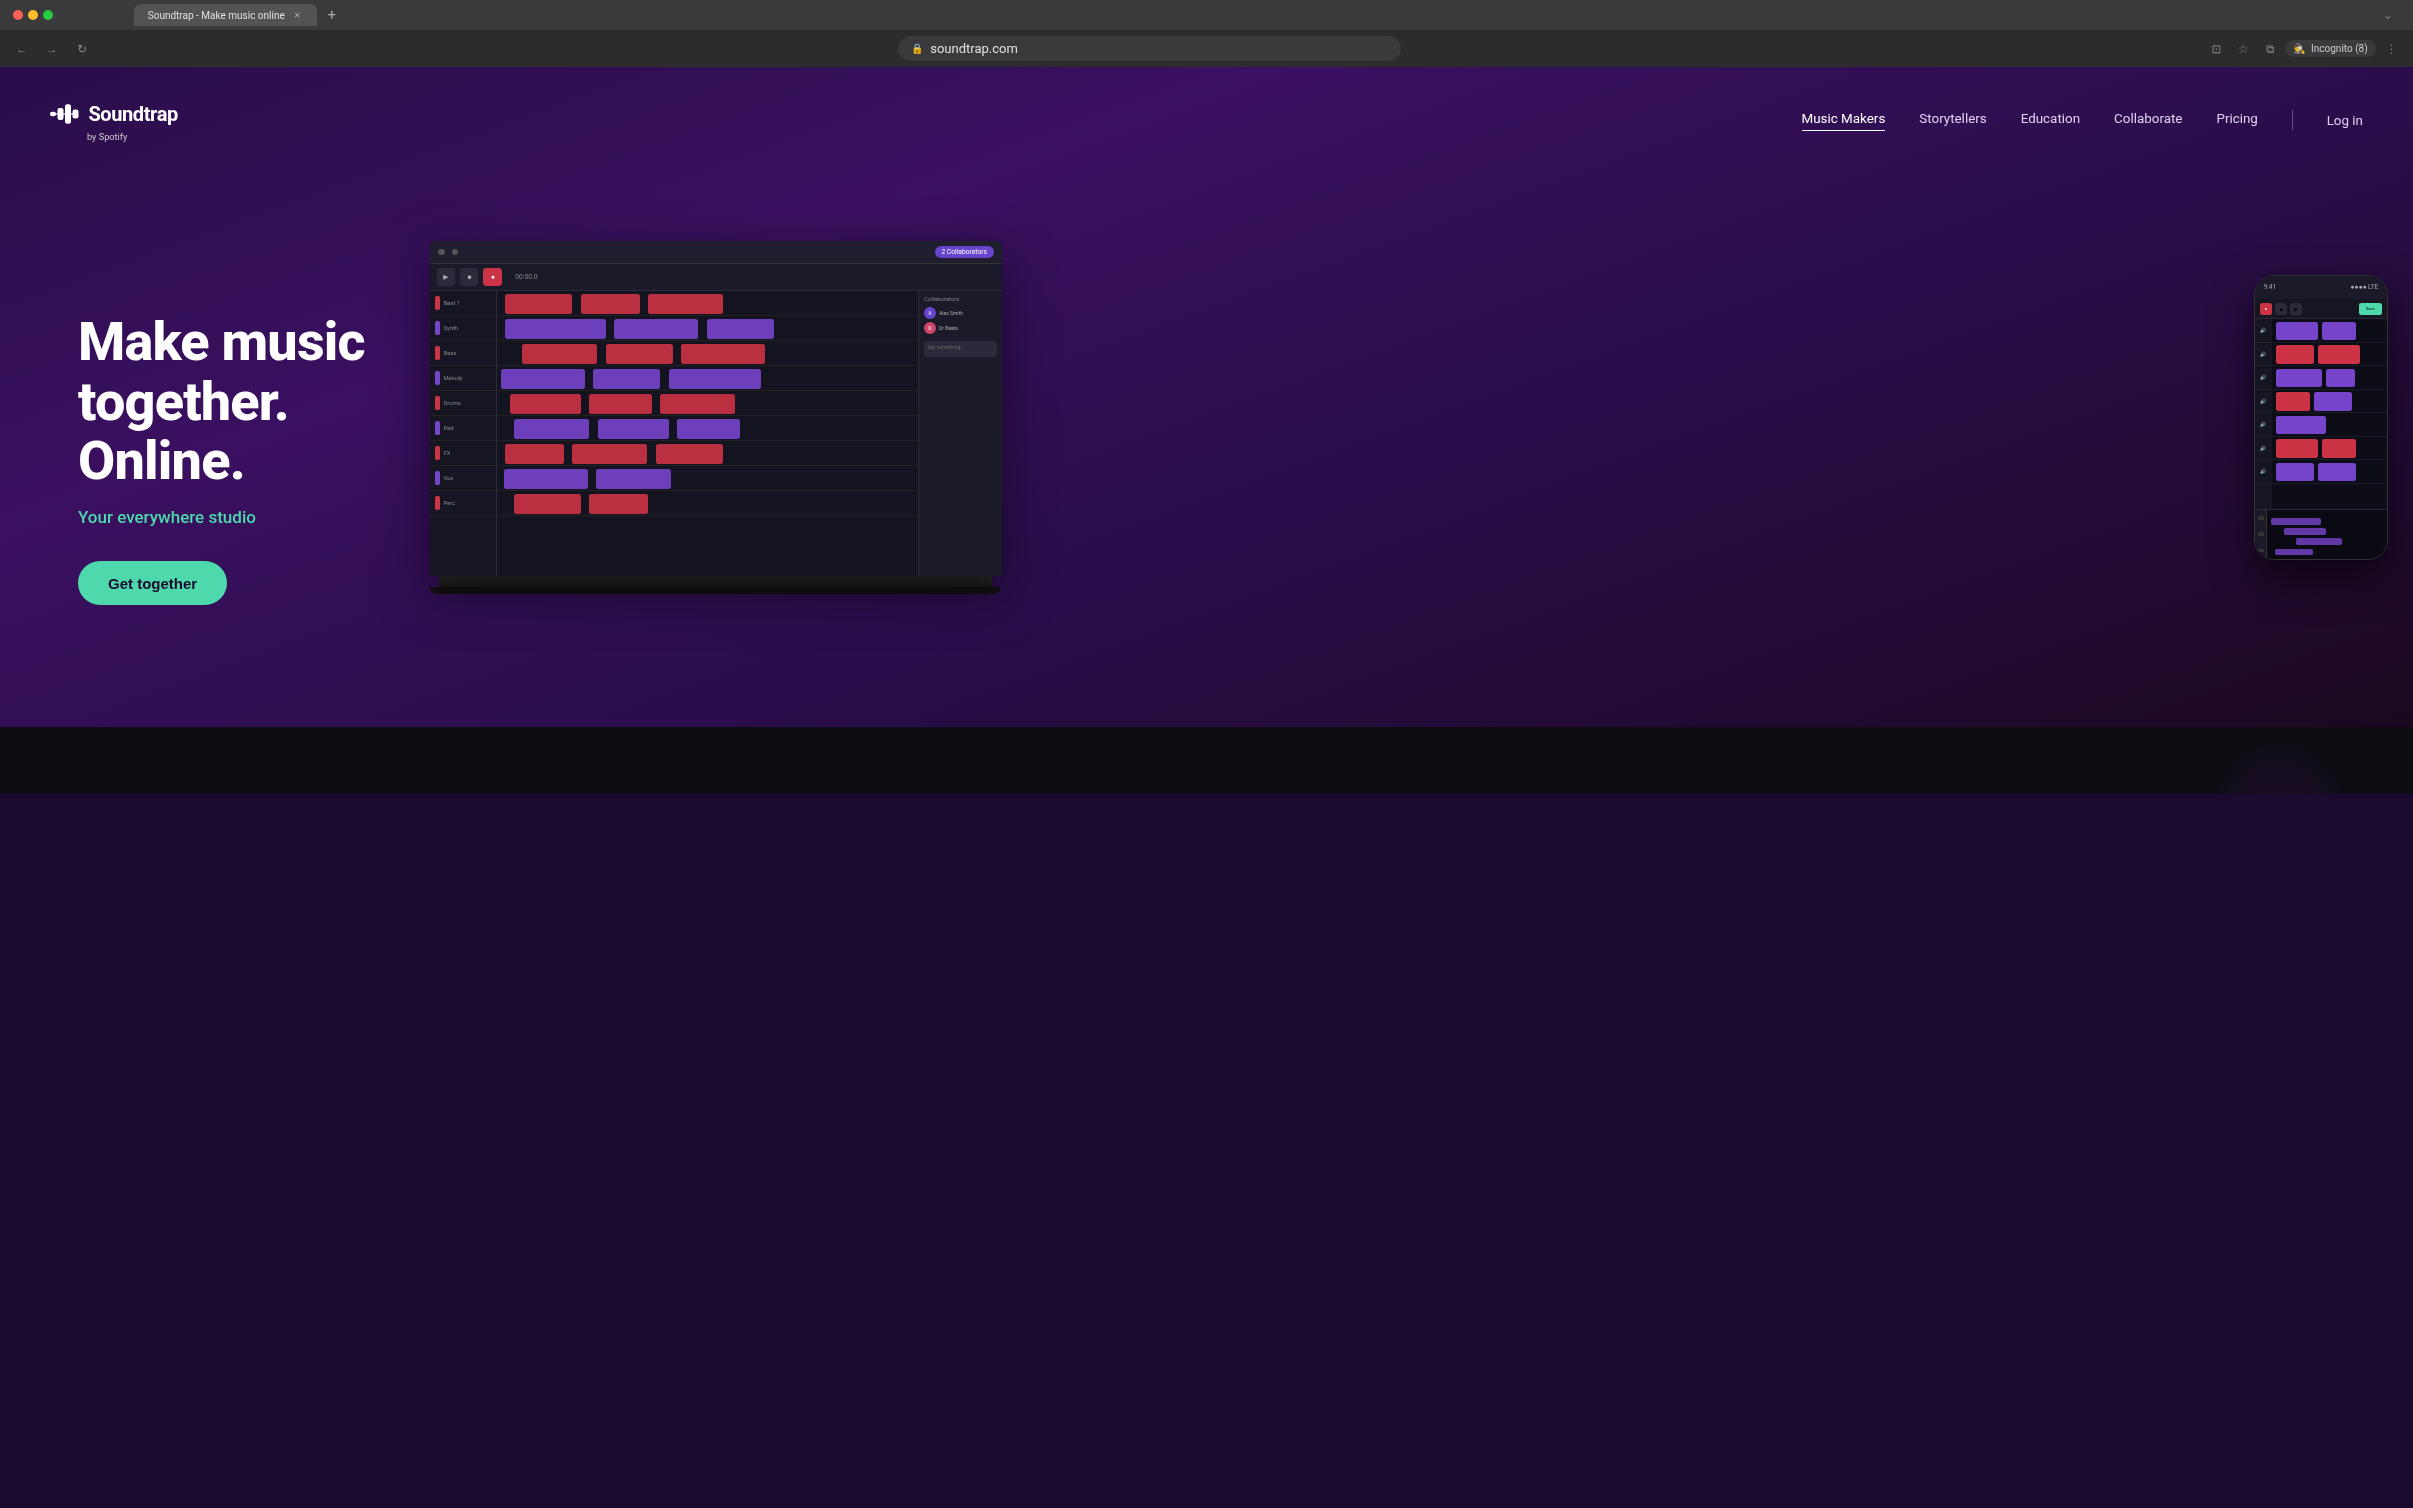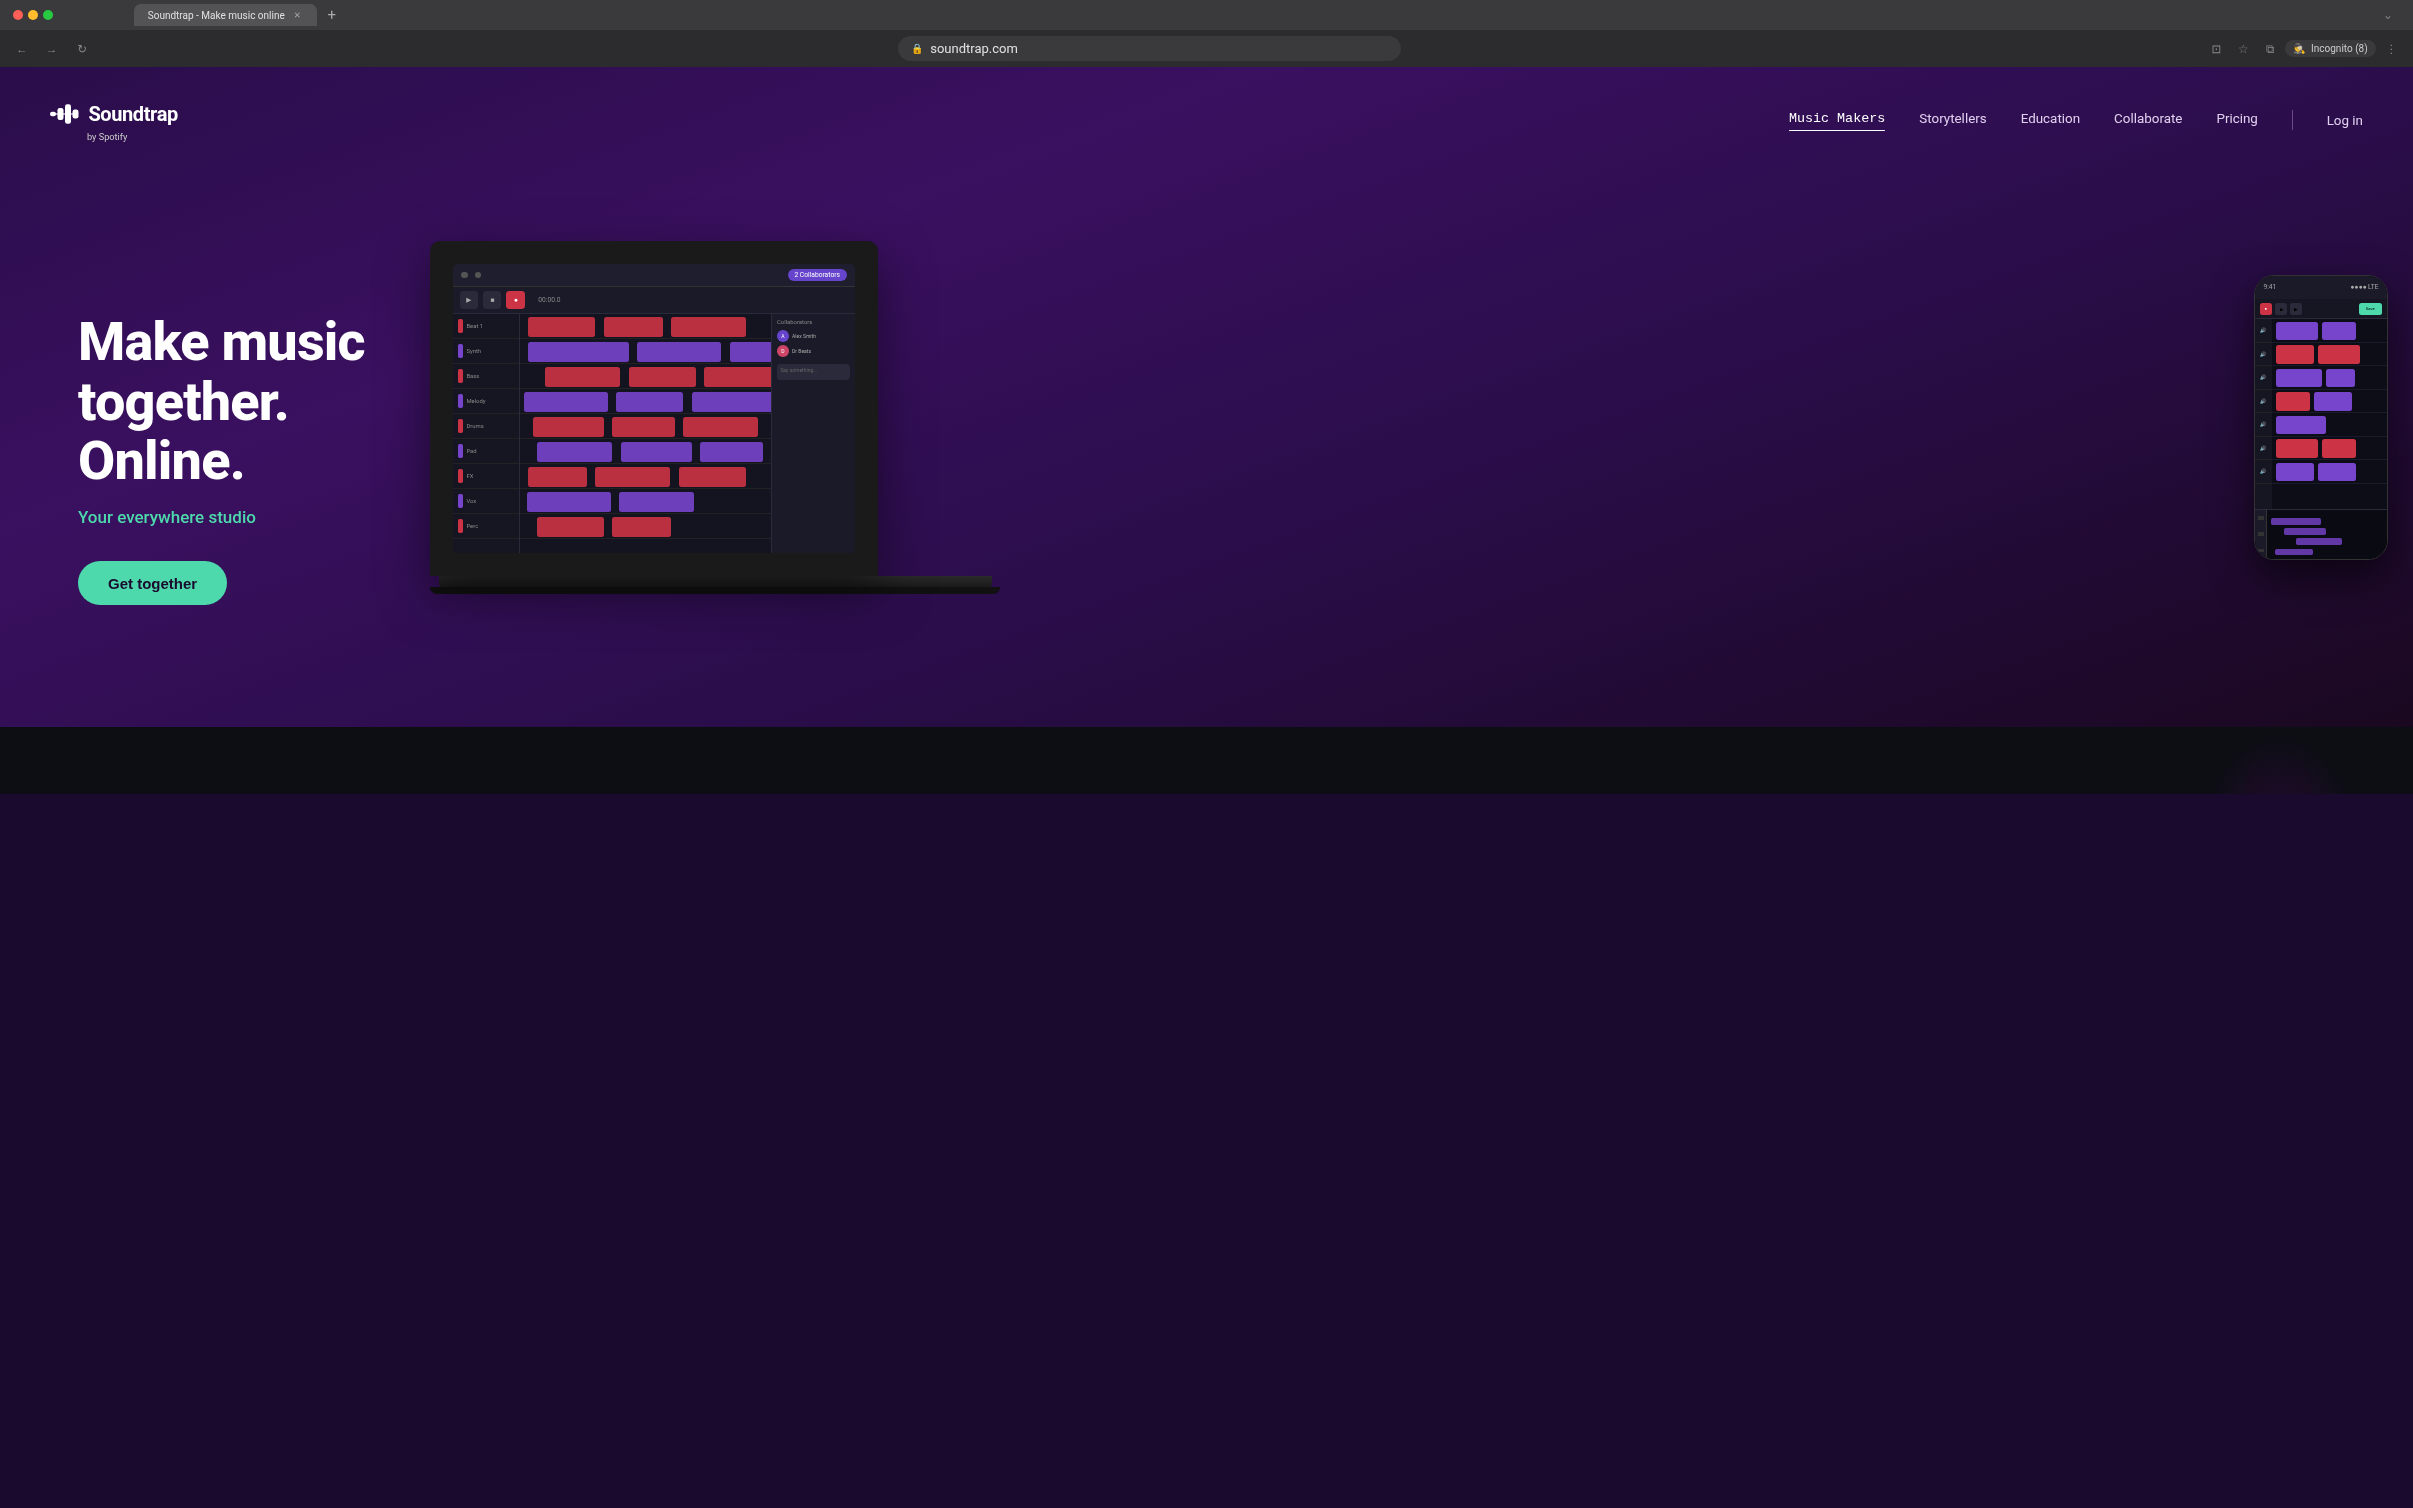--- a/index.html
+++ b/index.html
@@ -222,21 +222,20 @@
       font-size: 13.4px;
       color: #e0d0f0;
       text-decoration: none;
       cursor: pointer;
       padding-bottom: 3.4px;
       position: relative;
     }
 
     .nav-link.active {
       color: #ffffff;
-      font-family: Liberation Mono, monospace;
     }
 
     .nav-link.active::after {
       content: '';
       position: absolute;
       bottom: -1.7px;
       left: 0;
       right: 0;
       height: 1.7px;
       background: #ffffff;
@@ -314,22 +313,22 @@
       position: absolute;
       left: 0;
       top: 0;
       width: 570px;
       height: 402px;
     }
 
     .laptop-screen-outer {
       background: #1a1a1a;
       border-radius: 10px 10px 0 0;
-      padding: 23px;
-      width: 448px;
+      padding: 0;
+      width: 572px;
       height: 335px;
       position: relative;
       box-shadow: 0 17px 50px rgba(0,0,0,0.5);
     }
 
     .laptop-screen-inner {
       background: #0d0d14;
       border-radius: 5px;
       width: 100%;
       height: 100%;

